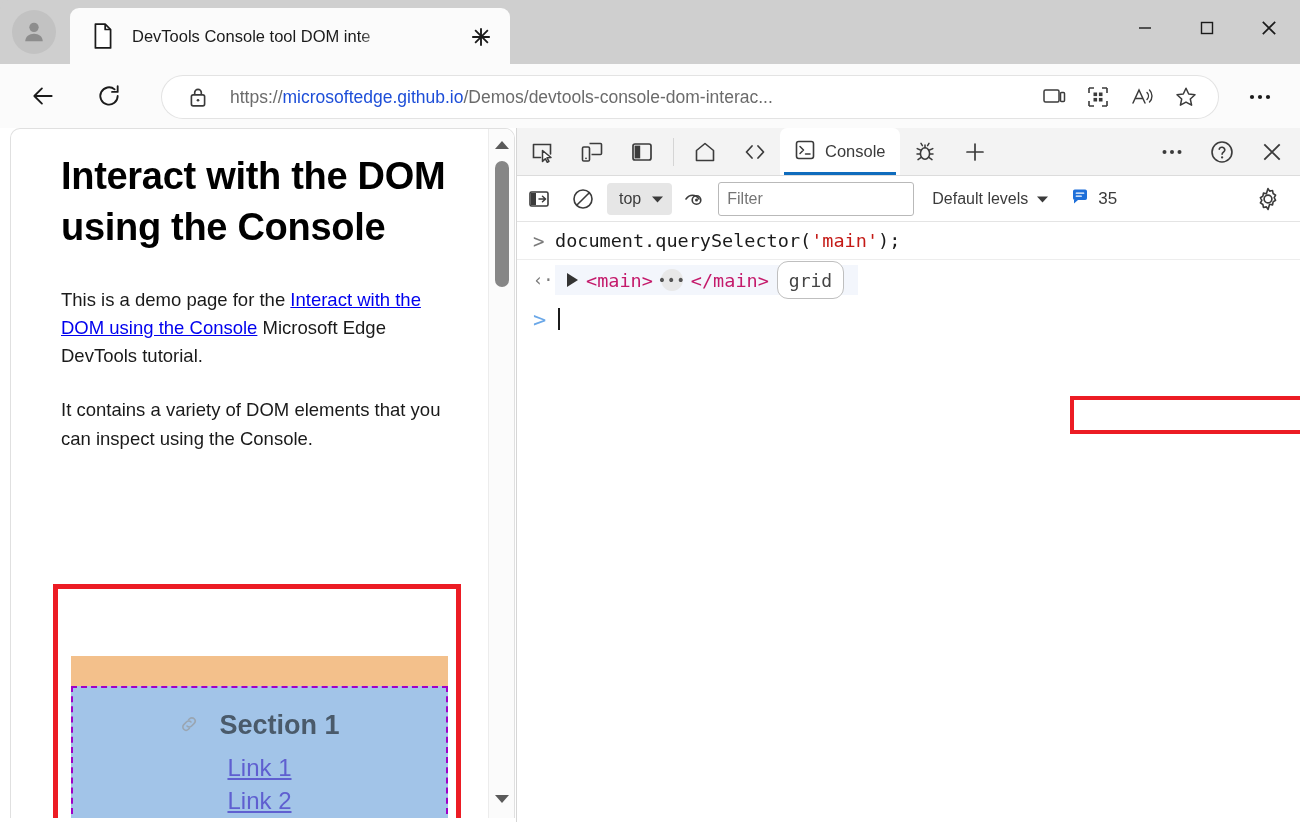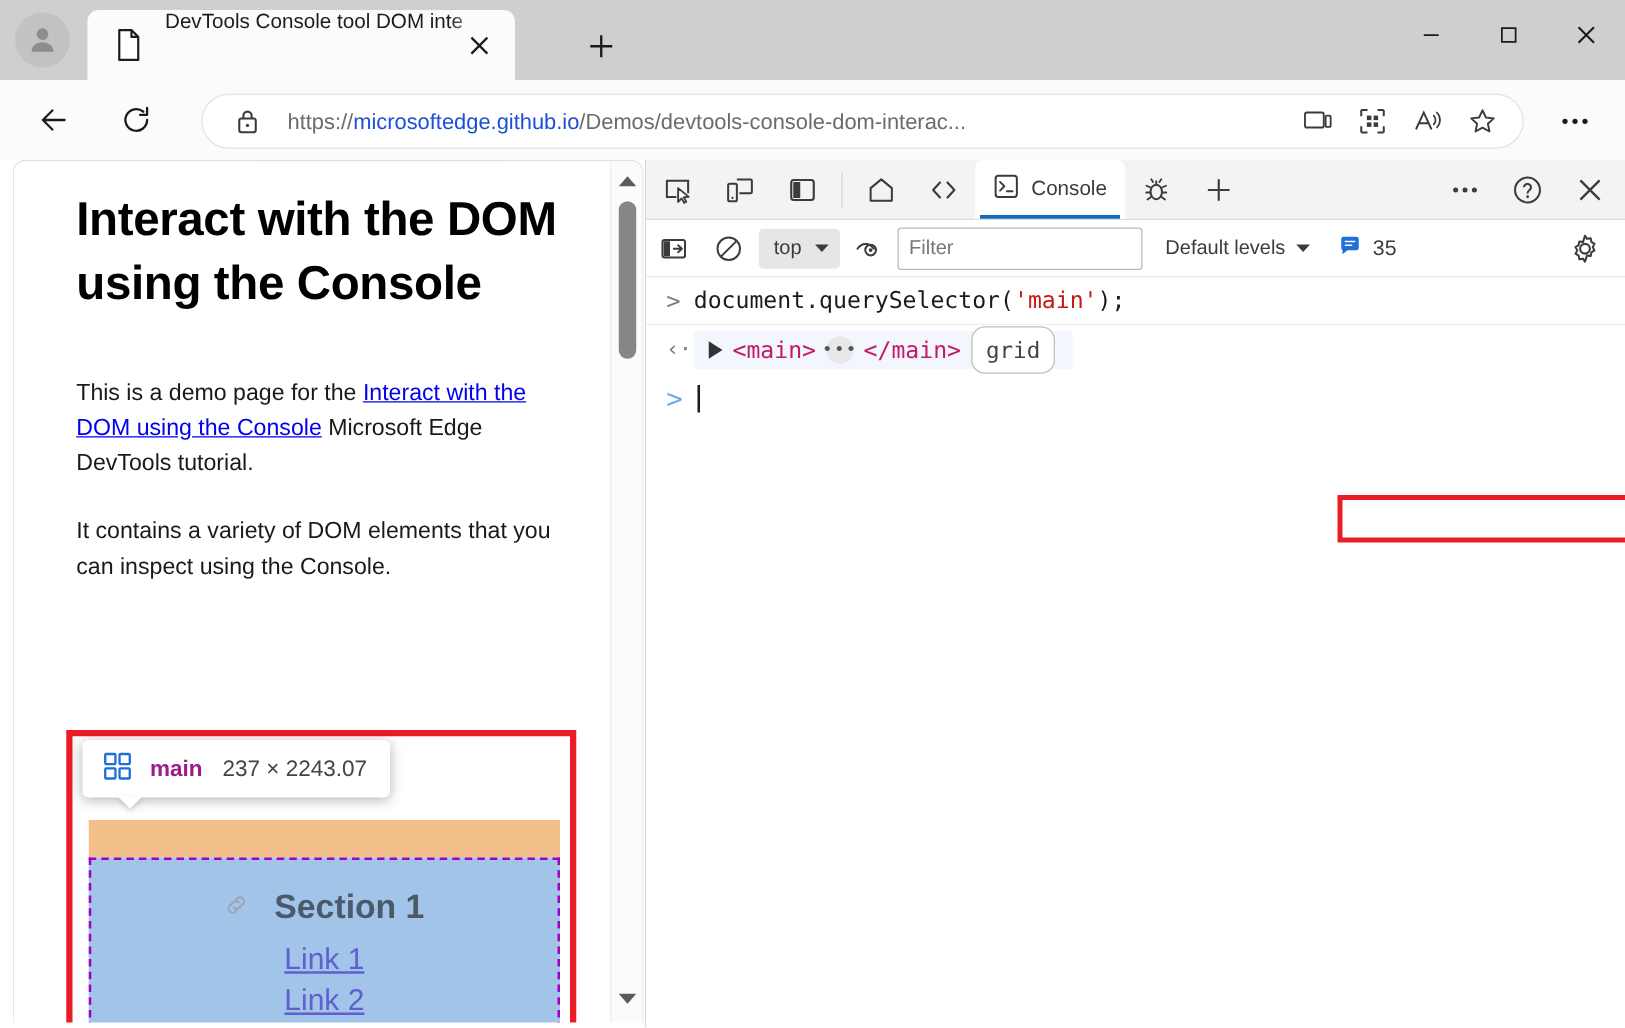--- a/index.html
+++ b/index.html
@@ -30,25 +30,25 @@
   .profile-btn {
     position: absolute; left: 12px; top: 10px;
     width: 44px; height: 44px; border-radius: 50%;
     background: #c2c2c2;
     display: flex; align-items: center; justify-content: center;
   }
   .profile-btn svg { display:block; }
 
   .tab {
     position: absolute; left: 70px; top: 8px;
-    width: 342px; height: 56px;
+    width: 440px; height: 56px;
     background: #fbfbfb;
     border-top-left-radius: 9px;
     border-top-right-radius: 9px;
-    display: flex; 
+    display: flex; align-items: center;
   }
   .tab-favicon { margin-left: 22px; display:flex; align-items:center; }
   .tab-title {
     margin-left: 18px;
     font-size: 16.5px; color: #1b1b1b;
     white-space: nowrap; overflow: hidden;
     width: 258px;
     -webkit-mask-image: linear-gradient(to right, #000 88%, transparent 100%);
     mask-image: linear-gradient(to right, #000 88%, transparent 100%);
   }
@@ -125,21 +125,21 @@
   .pagebody {
     position: absolute; left: 0; top: 0;
     width: 487px; height: 690px;
     padding: 22px 48px 0 50px;
   }
   .page-h1 {
     font-size: 38px; font-weight: bold; line-height: 1.33;
     color: #000; letter-spacing: -0.3px;
   }
   .page-p {
-    margin-top: 48px;
+    margin-top: 34px;
     font-size: 18.5px; line-height: 1.52; color: #1a1a1a;
   }
   .page-p a { color: #0000ee; text-decoration: underline; }
   .page-p.second { margin-top: 26px; }
 
   .orangeband {
     position: absolute; left: 60px; top: 527px;
     width: 377px; height: 30px;
     background: #f3c08b;
   }
@@ -458,32 +458,20 @@
           <span>Section 1</span>
         </div>
         <div class="link-list">
           <a href="#">Link 1</a>
           <a href="#">Link 2</a>
           <a href="#">Link 3</a>
 
         </div>
       </div>
 
-      <div class="el-tooltip">
-        <span>
-          <svg width="24" height="24" viewBox="0 0 22 22">
-            <rect x="2" y="2" width="7.5" height="7.5" rx="0.8" fill="none" stroke="#1b6fd6" stroke-width="1.7"></rect>
-            <rect x="12.5" y="2" width="7.5" height="7.5" rx="0.8" fill="none" stroke="#1b6fd6" stroke-width="1.7"></rect>
-            <rect x="2" y="12.5" width="7.5" height="7.5" rx="0.8" fill="none" stroke="#1b6fd6" stroke-width="1.7"></rect>
-            <rect x="12.5" y="12.5" width="7.5" height="7.5" rx="0.8" fill="none" stroke="#1b6fd6" stroke-width="1.7"></rect>
-          </svg>
-        </span>
-        <span class="tt-name">main</span>
-        <span class="tt-dims">237 × 2243.07</span>
-      </div>
 
       <div class="redbox-page"></div>
 
       <div class="pscroll">
         <div class="pscroll-up">
           <svg width="16" height="12" viewBox="0 0 16 12">
             <path d="M8 2 L15 10 L1 10 Z" fill="#5a5a5a"></path>
           </svg>
         </div>
         <div class="pscroll-thumb"></div>

